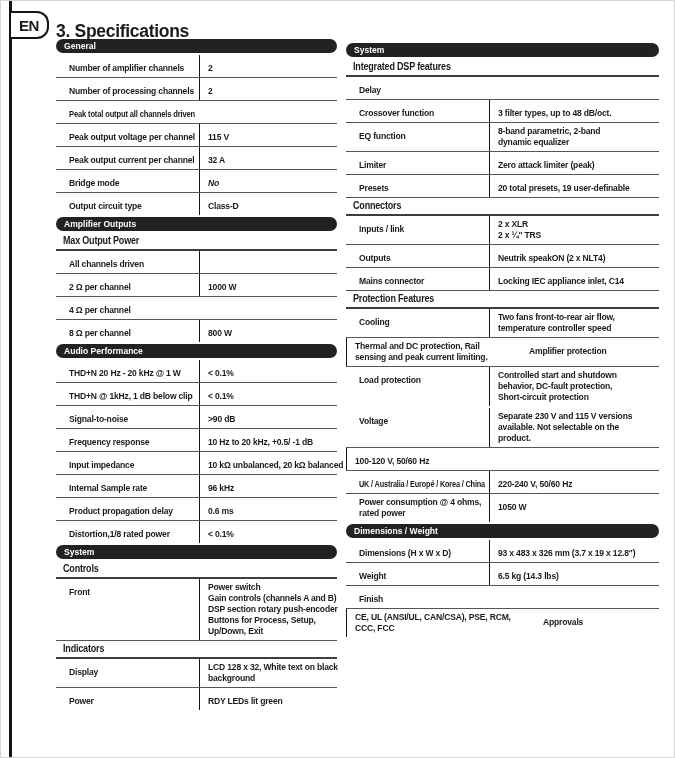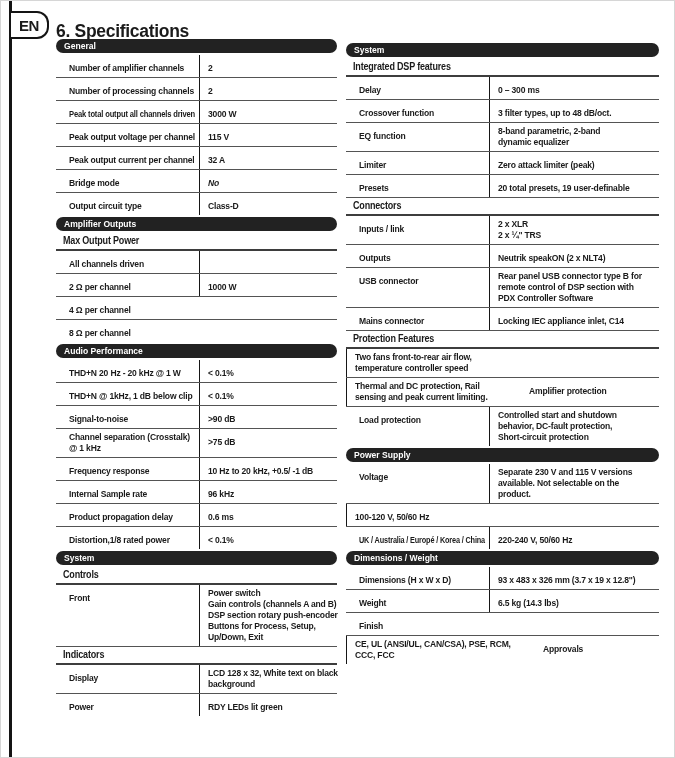--- a/index.html
+++ b/index.html
@@ -43,37 +43,36 @@
   .subheader .fit{font-size:10px;line-height:12px;}
   .bar .fit{font-size:9.5px;line-height:14px;letter-spacing:0;}
 </style>
 </head>
 <body>
 
 <div class="edge-rule"></div>
 <div class="lang-badge">
   <span>EN</span>
 </div>
-<h1 class="page-title">6. Specifications</h1>
+<h1 class="page-title">3. Specifications</h1>
 
 <div class="col" id="col-left">
     <div class="section">
       <div class="bar"><span class="fit" style="transform: scaleX(0.9);">General</span></div>
       <div class="tbl">
         <div class="row">
           <div class="cell label"><span class="fit" style="transform: scaleX(0.9);">Number of amplifier channels</span></div>
           <div class="cell value"><span class="fit" style="transform: scaleX(0.9);">2</span></div>
         </div>
         <div class="row">
           <div class="cell label"><span class="fit" style="transform: scaleX(0.9);">Number of processing channels</span></div>
           <div class="cell value"><span class="fit" style="transform: scaleX(0.9);">2</span></div>
         </div>
         <div class="row">
           <div class="cell label"><span class="fit" style="transform: scaleX(0.798258);">Peak total output all channels driven</span></div>
-          <div class="cell value"><span class="fit" style="transform: scaleX(0.9);">3000 W</span></div>
         </div>
         <div class="row">
           <div class="cell label"><span class="fit" style="transform: scaleX(0.899799);">Peak output voltage per channel</span></div>
           <div class="cell value"><span class="fit" style="transform: scaleX(0.9);">115 V</span></div>
         </div>
         <div class="row">
           <div class="cell label"><span class="fit" style="transform: scaleX(0.9);">Peak output current per channel</span></div>
           <div class="cell value"><span class="fit" style="transform: scaleX(0.9);">32 A</span></div>
         </div>
         <div class="row">
@@ -96,46 +95,46 @@
         </div>
         <div class="row">
           <div class="cell label"><span class="fit" style="transform: scaleX(0.9);">2 Ω per channel</span></div>
           <div class="cell value"><span class="fit" style="transform: scaleX(0.9);">1000 W</span></div>
         </div>
         <div class="row">
           <div class="cell label"><span class="fit" style="transform: scaleX(0.9);">4 Ω per channel</span></div>
         </div>
         <div class="row">
           <div class="cell label"><span class="fit" style="transform: scaleX(0.9);">8 Ω per channel</span></div>
+          <div class="cell value"><span class="fit" style="transform: scaleX(0.9);">800 W</span></div>
         </div>
       </div>
     </div>
     <div class="section">
       <div class="bar"><span class="fit" style="transform: scaleX(0.9);">Audio Performance</span></div>
       <div class="tbl">
         <div class="row">
           <div class="cell label"><span class="fit" style="transform: scaleX(0.9);">THD+N 20 Hz - 20 kHz @ 1 W</span></div>
           <div class="cell value"><span class="fit" style="transform: scaleX(0.9);">&lt; 0.1%</span></div>
         </div>
         <div class="row">
           <div class="cell label"><span class="fit" style="transform: scaleX(0.9);">THD+N @ 1kHz, 1 dB below clip</span></div>
           <div class="cell value"><span class="fit" style="transform: scaleX(0.9);">&lt; 0.1%</span></div>
         </div>
         <div class="row">
           <div class="cell label"><span class="fit" style="transform: scaleX(0.9);">Signal-to-noise</span></div>
           <div class="cell value"><span class="fit" style="transform: scaleX(0.9);">&gt;90 dB</span></div>
         </div>
         <div class="row">
-          <div class="cell label"><span class="fit" style="transform: scaleX(0.9);">Channel separation (Crosstalk)
-@ 1 kHz</span></div>
-          <div class="cell value"><span class="fit" style="transform: scaleX(0.9);">&gt;75 dB</span></div>
-        </div>
-        <div class="row">
           <div class="cell label"><span class="fit" style="transform: scaleX(0.9);">Frequency response</span></div>
           <div class="cell value"><span class="fit" style="transform: scaleX(0.9);">10 Hz to 20 kHz, +0.5/ -1 dB</span></div>
+        </div>
+        <div class="row">
+          <div class="cell label"><span class="fit" style="transform: scaleX(0.9);">Input impedance</span></div>
+          <div class="cell value"><span class="fit" style="transform: scaleX(0.9);">10 kΩ unbalanced, 20 kΩ balanced</span></div>
         </div>
         <div class="row">
           <div class="cell label"><span class="fit" style="transform: scaleX(0.9);">Internal Sample rate</span></div>
           <div class="cell value"><span class="fit" style="transform: scaleX(0.9);">96 kHz</span></div>
         </div>
         <div class="row">
           <div class="cell label"><span class="fit" style="transform: scaleX(0.9);">Product propagation delay</span></div>
           <div class="cell value"><span class="fit" style="transform: scaleX(0.9);">0.6 ms</span></div>
         </div>
         <div class="row">
@@ -169,21 +168,20 @@
       </div>
     </div>
   </div>
 <div class="col" id="col-right">
     <div class="section">
       <div class="bar"><span class="fit" style="transform: scaleX(0.9);">System</span></div>
       <div class="tbl">
         <div class="subheader"><span class="fit" style="transform: scaleX(0.9);">Integrated DSP features</span></div>
         <div class="row">
           <div class="cell label"><span class="fit" style="transform: scaleX(0.9);">Delay</span></div>
-          <div class="cell value"><span class="fit" style="transform: scaleX(0.9);">0 – 300 ms</span></div>
         </div>
         <div class="row">
           <div class="cell label"><span class="fit" style="transform: scaleX(0.9);">Crossover function</span></div>
           <div class="cell value"><span class="fit" style="transform: scaleX(0.9);">3 filter types, up to 48 dB/oct.</span></div>
         </div>
         <div class="row">
           <div class="cell label"><span class="fit" style="transform: scaleX(0.9);">EQ function</span></div>
           <div class="cell value"><span class="fit" style="transform: scaleX(0.9);">8-band parametric, 2-band
 dynamic equalizer</span></div>
         </div>
@@ -199,63 +197,62 @@
         <div class="row">
           <div class="cell label"><span class="fit" style="transform: scaleX(0.9);">Inputs / link</span></div>
           <div class="cell value"><span class="fit" style="transform: scaleX(0.9);">2 x XLR
 2 x ¼" TRS</span></div>
         </div>
         <div class="row">
           <div class="cell label"><span class="fit" style="transform: scaleX(0.9);">Outputs</span></div>
           <div class="cell value"><span class="fit" style="transform: scaleX(0.9);">Neutrik speakON (2 x NLT4)</span></div>
         </div>
         <div class="row">
-          <div class="cell label"><span class="fit" style="transform: scaleX(0.9);">USB connector</span></div>
-          <div class="cell value"><span class="fit" style="transform: scaleX(0.9);">Rear panel USB connector type B for
-remote control of DSP section with
-PDX Controller Software</span></div>
-        </div>
-        <div class="row">
           <div class="cell label"><span class="fit" style="transform: scaleX(0.9);">Mains connector</span></div>
           <div class="cell value"><span class="fit" style="transform: scaleX(0.9);">Locking IEC appliance inlet, C14</span></div>
         </div>
         <div class="subheader"><span class="fit" style="transform: scaleX(0.9);">Protection Features</span></div>
         <div class="row">
+          <div class="cell label"><span class="fit" style="transform: scaleX(0.9);">Cooling</span></div>
           <div class="cell value"><span class="fit" style="transform: scaleX(0.9);">Two fans front-to-rear air flow,
 temperature controller speed</span></div>
         </div>
         <div class="row">
           <div class="cell value"><span class="fit" style="transform: scaleX(0.9);">Thermal and DC protection, Rail
 sensing and peak current limiting.</span></div>
           <div class="cell label"><span class="fit" style="transform: scaleX(0.9);">Amplifier protection</span></div>
         </div>
         <div class="row">
           <div class="cell label"><span class="fit" style="transform: scaleX(0.9);">Load protection</span></div>
           <div class="cell value"><span class="fit" style="transform: scaleX(0.9);">Controlled start and shutdown
 behavior, DC-fault protection,
 Short-circuit protection</span></div>
         </div>
       </div>
     </div>
     <div class="section">
-      <div class="bar"><span class="fit" style="transform: scaleX(0.9);">Power Supply</span></div>
       <div class="tbl">
         <div class="row">
           <div class="cell label"><span class="fit" style="transform: scaleX(0.9);">Voltage</span></div>
           <div class="cell value"><span class="fit" style="transform: scaleX(0.9);">Separate 230 V and 115 V versions
 available. Not selectable on the
 product.</span></div>
         </div>
         <div class="row">
           <div class="cell value"><span class="fit" style="transform: scaleX(0.9);">100-120 V, 50/60 Hz</span></div>
         </div>
         <div class="row">
           <div class="cell label"><span class="fit" style="transform: scaleX(0.768512);">UK / Australia / Europé / Korea / China</span></div>
           <div class="cell value"><span class="fit" style="transform: scaleX(0.9);">220-240 V, 50/60 Hz</span></div>
         </div>
+        <div class="row">
+          <div class="cell label"><span class="fit" style="transform: scaleX(0.9);">Power consumption @ 4 ohms,
+rated power</span></div>
+          <div class="cell value"><span class="fit" style="transform: scaleX(0.9);">1050 W</span></div>
+        </div>
       </div>
     </div>
     <div class="section">
       <div class="bar"><span class="fit" style="transform: scaleX(0.9);">Dimensions / Weight</span></div>
       <div class="tbl">
         <div class="row">
           <div class="cell label"><span class="fit" style="transform: scaleX(0.9);">Dimensions (H x W x D)</span></div>
           <div class="cell value"><span class="fit" style="transform: scaleX(0.9);">93 x 483 x 326 mm (3.7 x 19 x 12.8")</span></div>
         </div>
         <div class="row">

